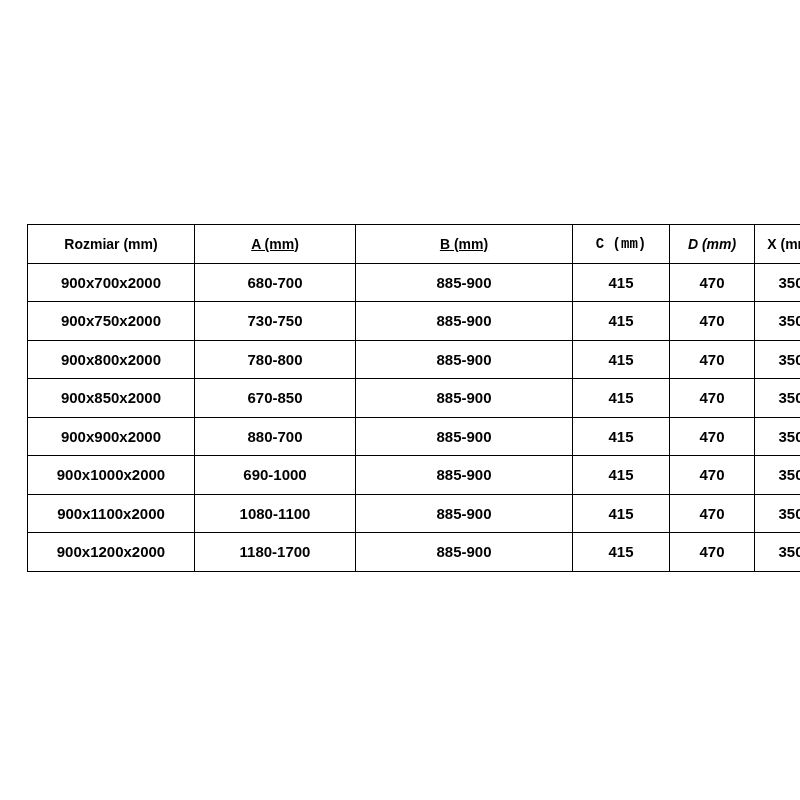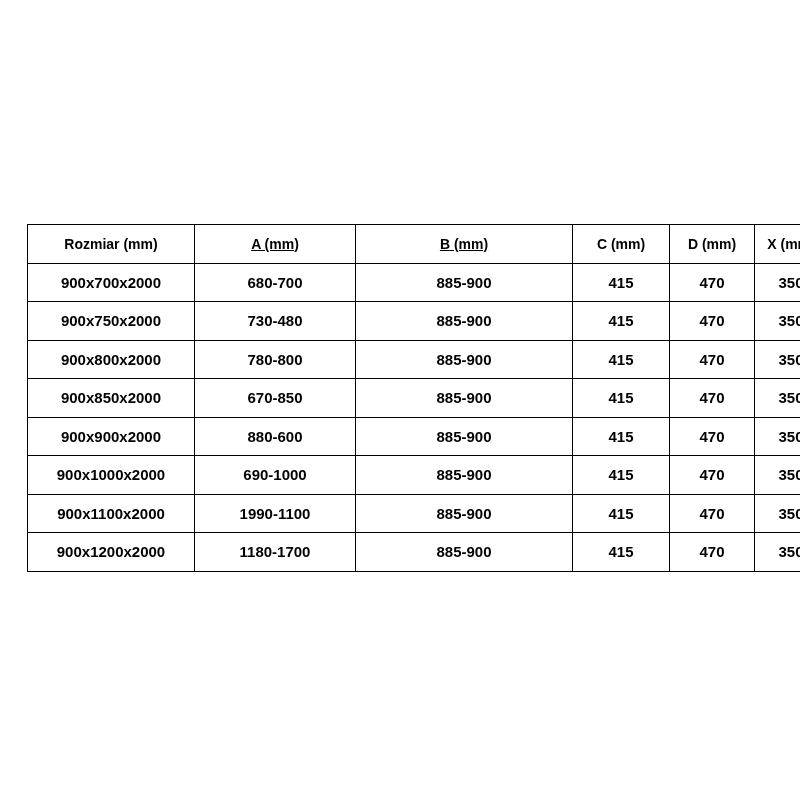--- a/index.html
+++ b/index.html
@@ -43,22 +43,22 @@
     color: #000000;
     white-space: nowrap;
     overflow: hidden;
   }
   table.spec-table th {
     font-size: 14px;
   }
   .col-size   { width: 158px; }
   .col-a      { width: 152px; text-decoration: underline; }
   .col-b      { width: 208px; text-decoration: underline; }
-  .col-c      { width: 88px; }
-  .col-d      { width: 76px; }
+  .col-c      { width: 88px; font-family: Liberation Mono, monospace; }
+  .col-d      { width: 76px; font-style: italic; }
   .col-x      { width: 64px; }
   .cell-size  { text-align: center; }
 </style>
 </head>
 <body>
 
 <div class="page">
   <div class="table-wrap">
     <table class="spec-table">
       <thead>
@@ -75,21 +75,21 @@
         <tr>
           <td class="cell-size">900x700x2000</td>
           <td>680-700</td>
           <td>885-900</td>
           <td>415</td>
           <td>470</td>
           <td>350</td>
         </tr>
         <tr>
           <td class="cell-size">900x750x2000</td>
-          <td>730-480</td>
+          <td>730-750</td>
           <td>885-900</td>
           <td>415</td>
           <td>470</td>
           <td>350</td>
         </tr>
         <tr>
           <td class="cell-size">900x800x2000</td>
           <td>780-800</td>
           <td>885-900</td>
           <td>415</td>
@@ -99,37 +99,37 @@
         <tr>
           <td class="cell-size">900x850x2000</td>
           <td>670-850</td>
           <td>885-900</td>
           <td>415</td>
           <td>470</td>
           <td>350</td>
         </tr>
         <tr>
           <td class="cell-size">900x900x2000</td>
-          <td>880-600</td>
+          <td>880-700</td>
           <td>885-900</td>
           <td>415</td>
           <td>470</td>
           <td>350</td>
         </tr>
         <tr>
           <td class="cell-size">900x1000x2000</td>
           <td>690-1000</td>
           <td>885-900</td>
           <td>415</td>
           <td>470</td>
           <td>350</td>
         </tr>
         <tr>
           <td class="cell-size">900x1100x2000</td>
-          <td>1990-1100</td>
+          <td>1080-1100</td>
           <td>885-900</td>
           <td>415</td>
           <td>470</td>
           <td>350</td>
         </tr>
         <tr>
           <td class="cell-size">900x1200x2000</td>
           <td>1180-1700</td>
           <td>885-900</td>
           <td>415</td>

